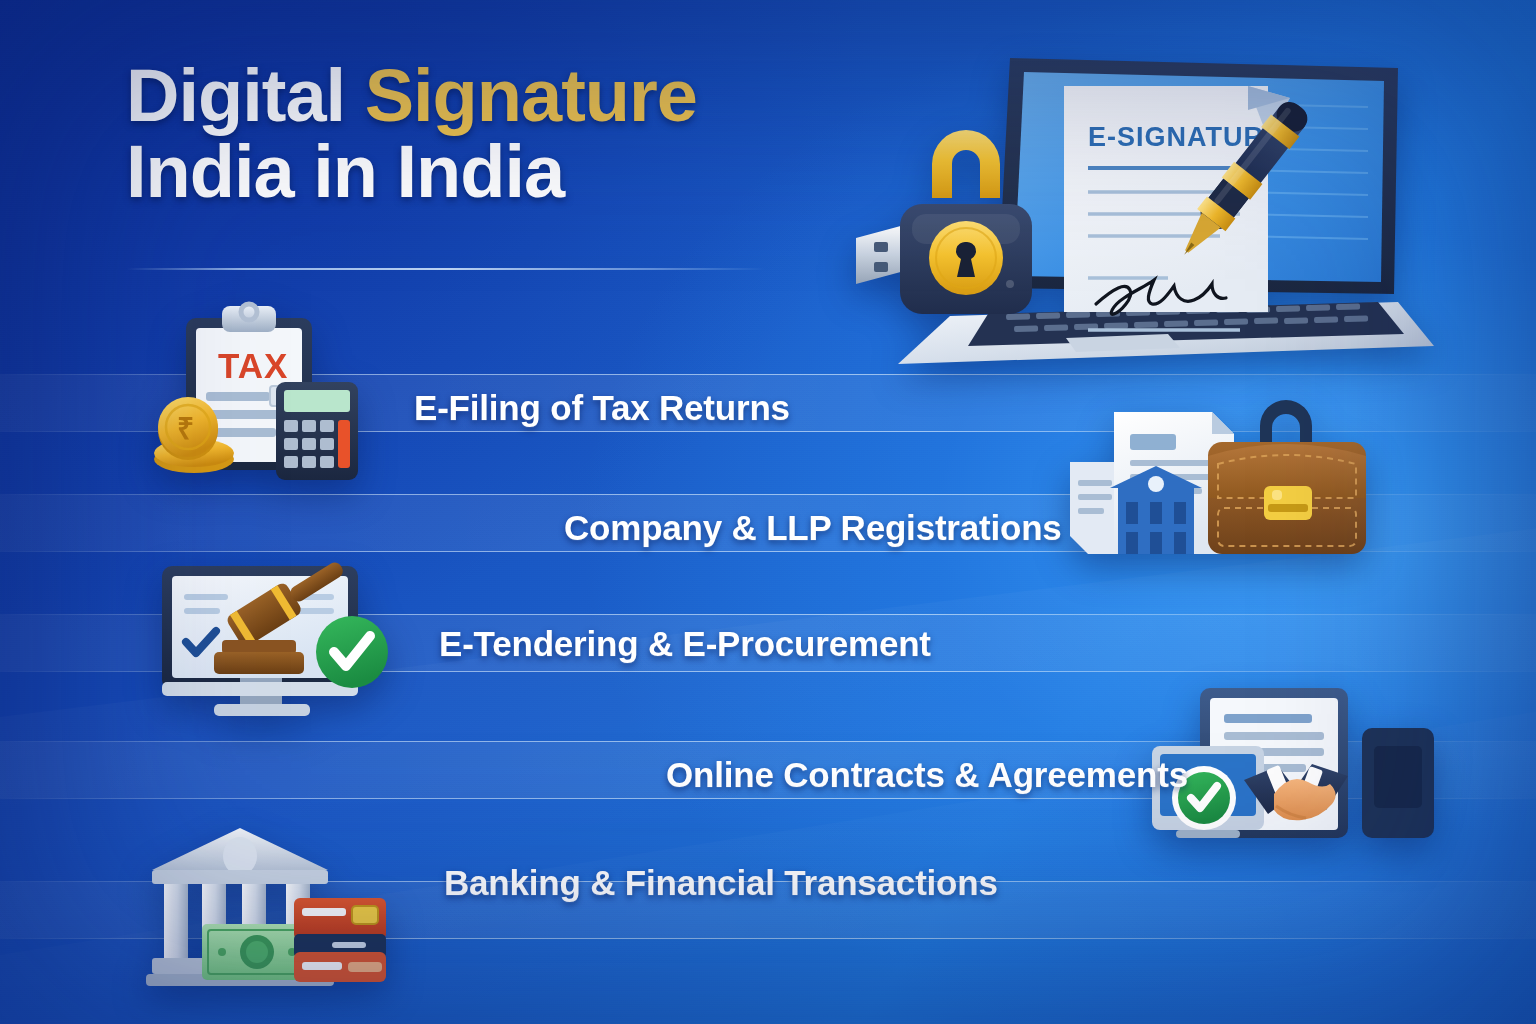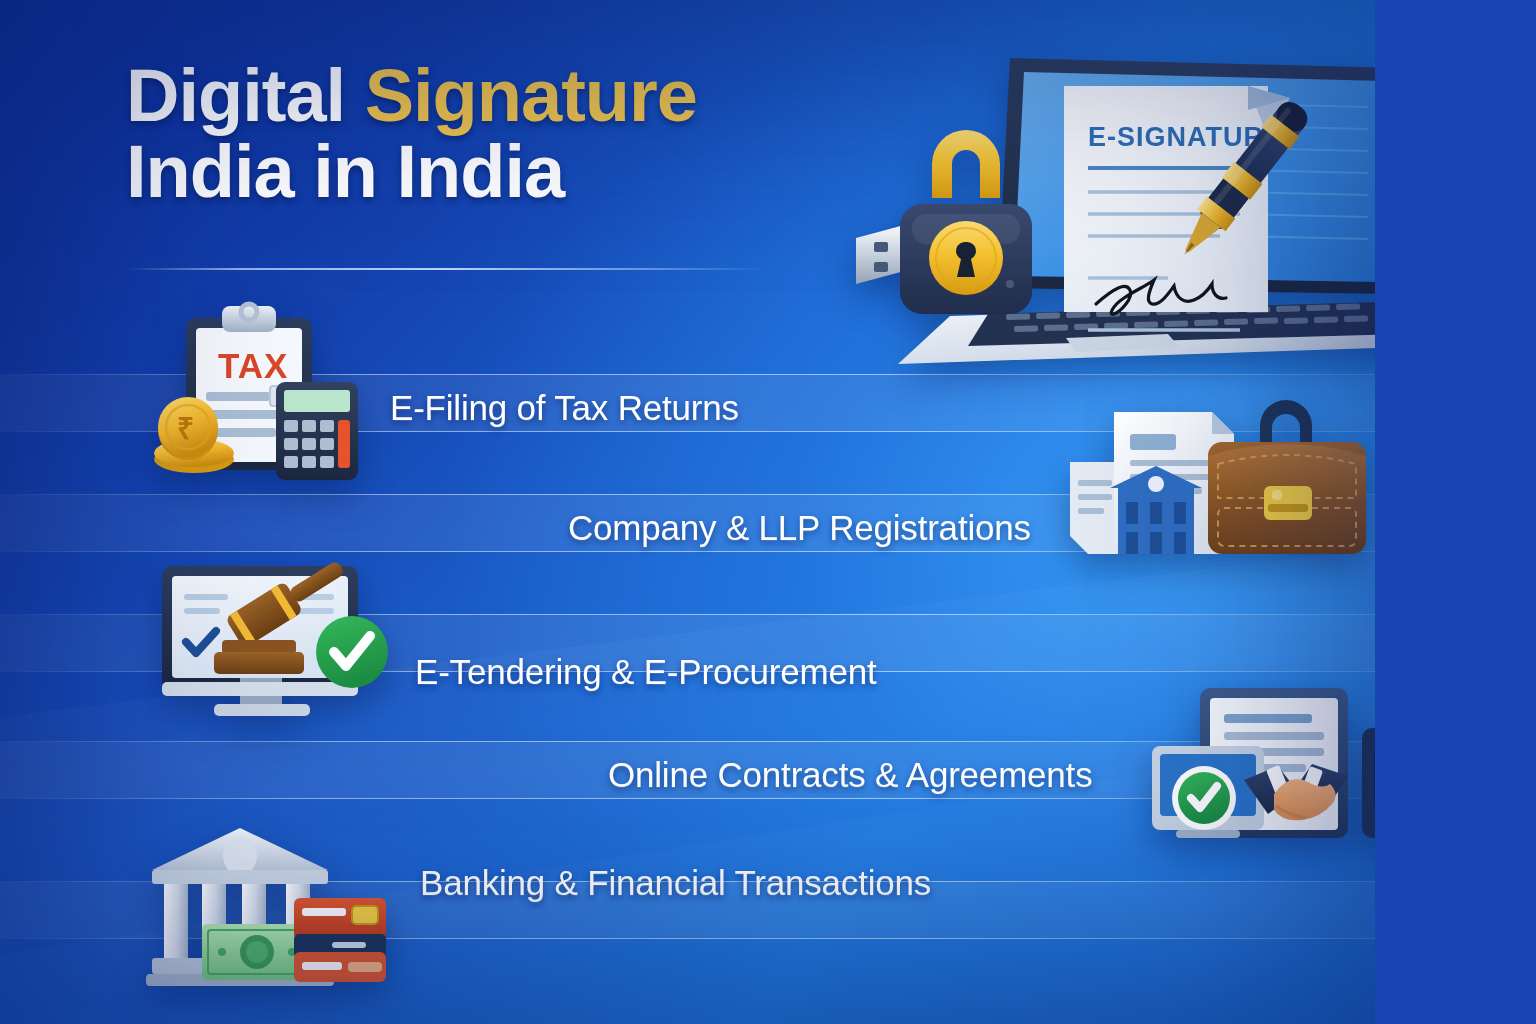--- a/index.html
+++ b/index.html
@@ -7,21 +7,21 @@
   html,body { width:1536px; height:1024px; overflow:hidden; }
   body {
     font-family:"Liberation Sans", sans-serif;
     background:#1746b4;
     position:relative;
   }
 
   
   #stage {
     position:absolute; inset:0;
-    width:1375px; height:1024px;
+    width:1536px; height:1024px;
     overflow:hidden;
     background:
       radial-gradient(ellipse 1100px 800px at 88% 52%, rgba(60,160,250,0.85) 0%, rgba(40,130,235,0.45) 38%, rgba(30,100,210,0.0) 70%),
       radial-gradient(ellipse 900px 700px at 10% 8%, rgba(10,45,150,0.55) 0%, rgba(12,50,155,0.15) 55%, rgba(0,0,0,0) 80%),
       linear-gradient(125deg, #12339f 0%, #1545b4 22%, #1a5cc8 45%, #1f79de 70%, #1d6cd0 88%, #195fc2 100%);
   }
   
   #noise {
     position:absolute; inset:0; pointer-events:none; opacity:.17;
     background-image:
@@ -56,24 +56,25 @@
 
   
   .band { position:absolute; left:0; width:1536px; pointer-events:none; }
   .band .fill { position:absolute; inset:0; background:linear-gradient(90deg, rgba(255,255,255,.055), rgba(255,255,255,.085) 45%, rgba(255,255,255,.03)); }
   .band .edge { position:absolute; left:0; width:100%; height:1px;
                 background:linear-gradient(90deg, rgba(255,255,255,0), rgba(215,236,255,.55) 20%, rgba(225,242,255,.62) 60%, rgba(255,255,255,0)); }
   .band .edge.top { top:0; } .band .edge.bot { bottom:0; }
 
   
   .row-label {
-    position:absolute; color:#ffffff; font-weight:normal; font-size:35px;
+    position:absolute; color:#ffffff; font-weight:bold; font-size:35px;
     letter-spacing:-.2px; white-space:nowrap;
     text-shadow:0 3px 6px rgba(3,22,80,.55), 0 1px 0 rgba(255,255,255,.12);
     user-select:none;
+    margin-left:24px;
   }
 
   
   .art { position:absolute; }
   .art svg { display:block; overflow:visible; }
   .shadowdrop { filter:drop-shadow(0 14px 18px rgba(3,22,80,.40)); }
 </style>
 </head>
 <body>
 
@@ -515,20 +516,20 @@
       <rect x="148" y="108" width="92" height="24" rx="5" fill="#1f3458"></rect>
       <rect x="186" y="116" width="34" height="6" rx="3" fill="#cfdbea"></rect>
       <rect x="148" y="126" width="92" height="30" rx="6" fill="#e2582c"></rect>
       <rect x="156" y="136" width="40" height="8" rx="3" fill="#ffffff"></rect>
       <rect x="202" y="136" width="34" height="10" rx="4" fill="#f6b583"></rect>
     </svg>
   </div>
 
   <div id="labels">
       <div class="row-label" style="left: 390px; top: 388px;">E-Filing of Tax Returns</div>
-      <div class="row-label" style="left: 568px; top: 508px;">Company &amp; LLP Registrations</div>
-      <div class="row-label" style="left: 415px; top: 652px;">E-Tendering &amp; E-Procurement</div>
-      <div class="row-label" style="left: 608px; top: 755px;">Online Contracts &amp; Agreements</div>
+      <div class="row-label" style="left: 540px; top: 508px;">Company &amp; LLP Registrations</div>
+      <div class="row-label" style="left: 415px; top: 624px;">E-Tendering &amp; E-Procurement</div>
+      <div class="row-label" style="left: 642px; top: 755px;">Online Contracts &amp; Agreements</div>
       <div class="row-label" style="left: 420px; top: 863px;">Banking &amp; Financial Transactions</div>
     </div>
 
   <div id="vign"></div>
 </div>
 
 </body></html>

